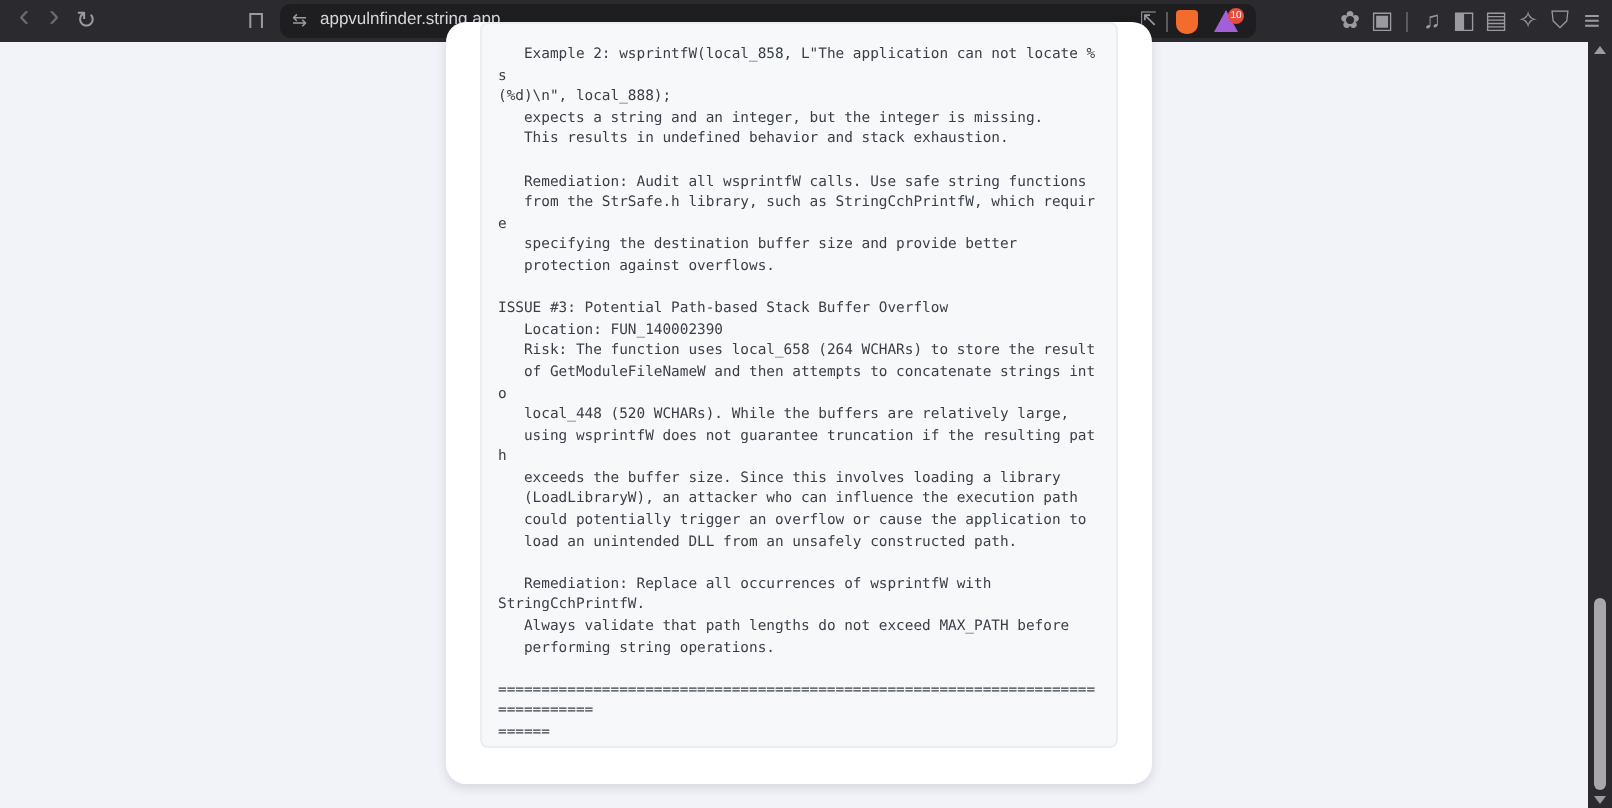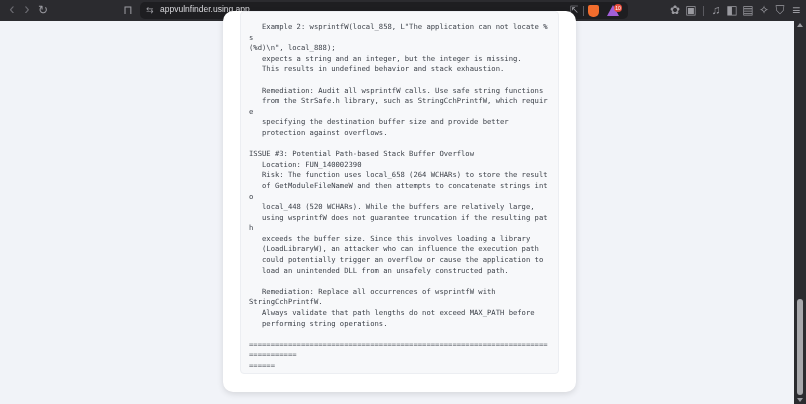--- a/index.html
+++ b/index.html
@@ -26,21 +26,21 @@
 </head>
 <body>
 
 <div class="toolbar">
   <span class="tb-icon" style="left:5px;font-size:16px;line-height:12px;color:#6a6a70;">‹</span>
   <span class="tb-icon" style="left:20px;font-size:16px;line-height:12px;color:#6a6a70;">›</span>
   <span class="tb-icon" style="left:36px;">↻</span>
   <span class="tb-icon" style="left:121px;">⊓</span>
   <div class="urlbar">
     <span class="tune-icon">⇆</span>
-    <span class="url-text">appvulnfinder.using.app</span>
+    <span class="url-text">appvulnfinder.string.app</span>
     <span class="share-icon">⇱</span>
     <span class="sep" style="left:443px;top:4px;"></span>
     <span class="brave-lion"></span>
     <span class="rewards"></span>
     <span class="badge">10</span>
   </div>
   <span class="tb-icon" style="left:668px;">✿</span>
   <span class="tb-icon" style="left:684px;">▣</span>
   <span class="sep" style="left:703px;top:6px;"></span>
   <span class="tb-icon" style="left:709px;">♫</span>

